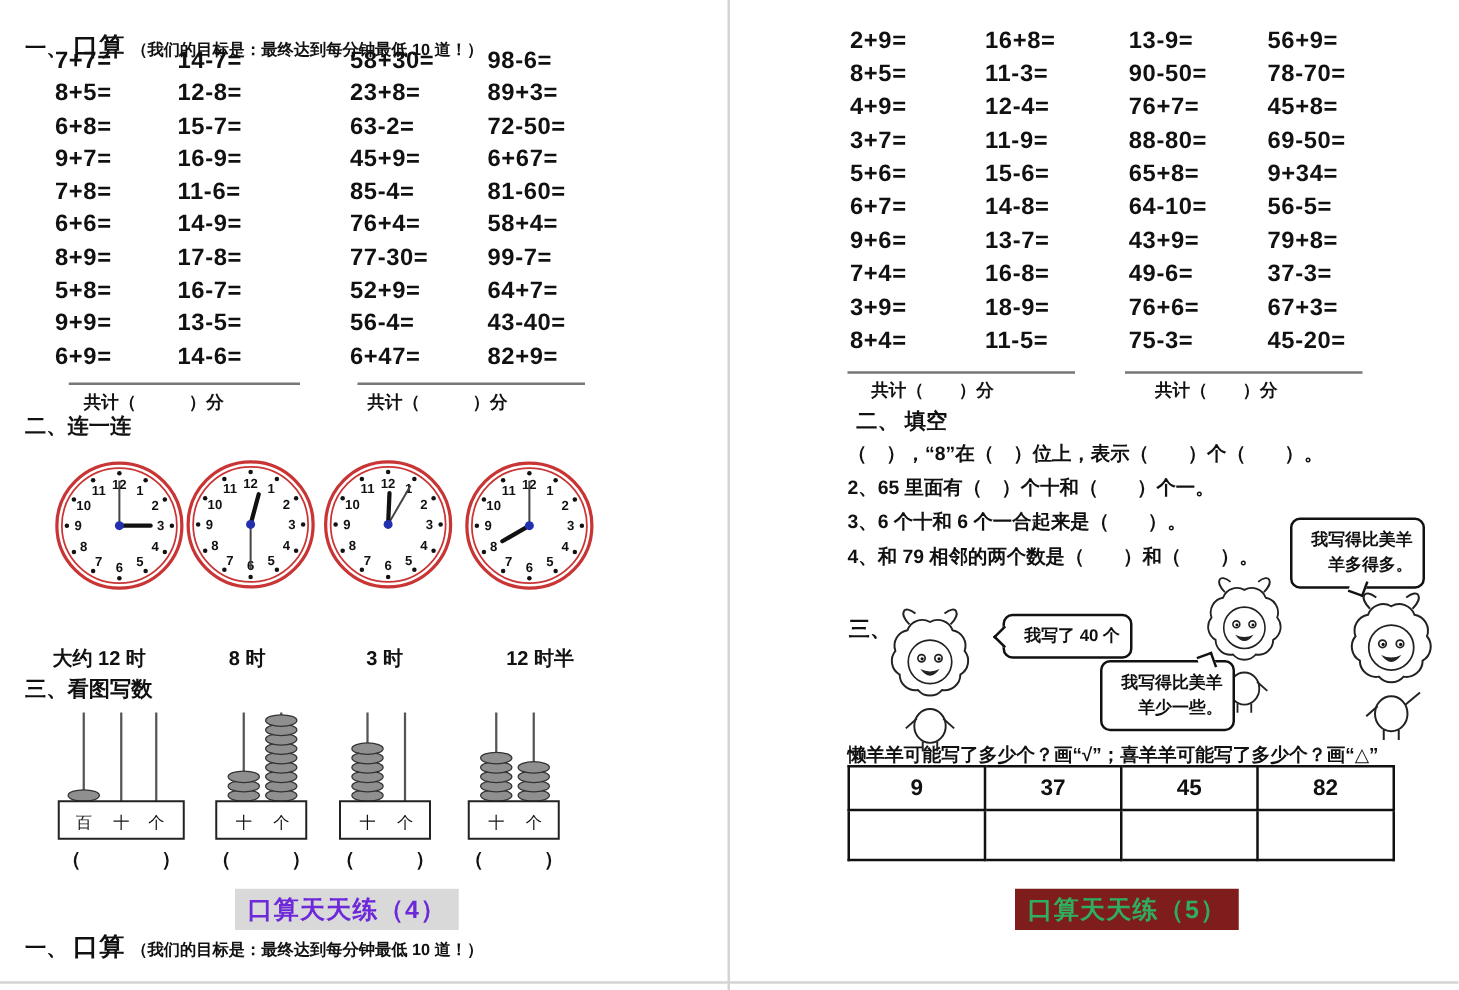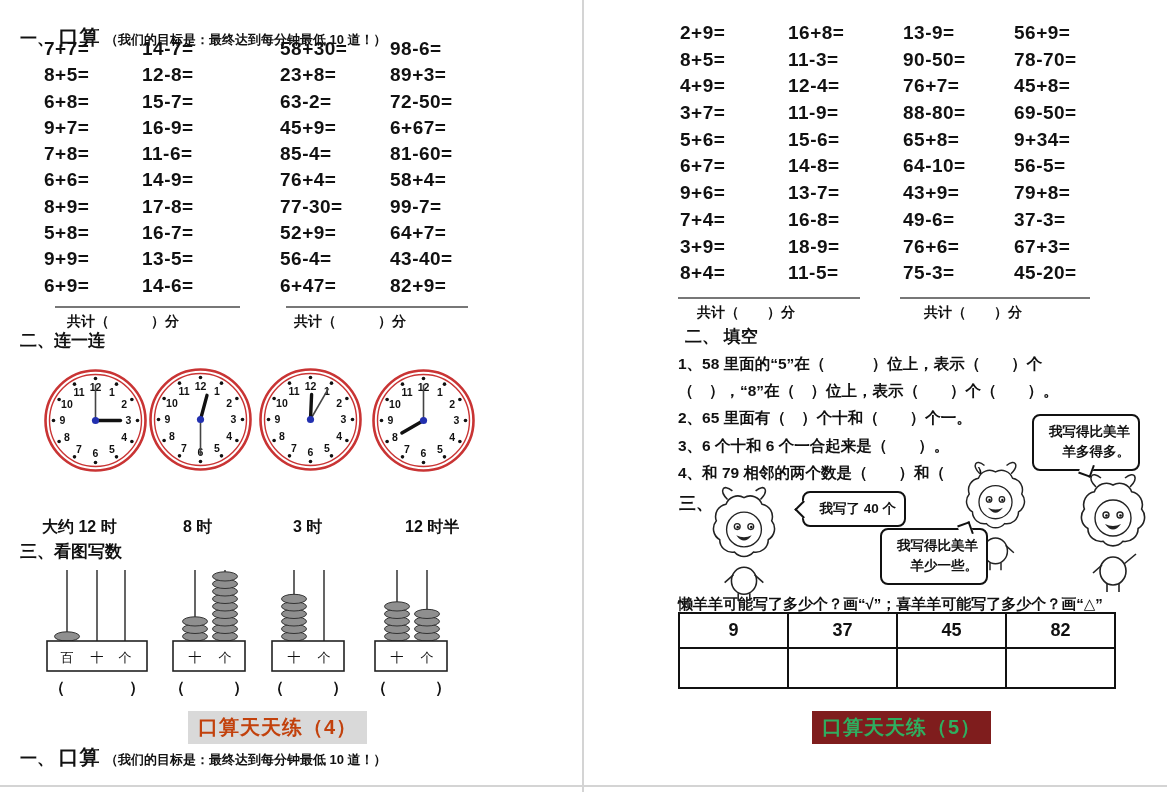--- a/index.html
+++ b/index.html
@@ -294,21 +294,21 @@
           <rect x="5" y="73" width="72" height="30" fill="#fff" stroke="#222" stroke-width="1.6"></rect>
           <text x="27" y="94" text-anchor="middle" font-size="13" fill="#111">十</text>
           <text x="57" y="94" text-anchor="middle" font-size="13" fill="#111">个</text>
         </svg></div>
 
     <div class="abs paren" style="left:42px;top:678px;width:110px">（　　　　）</div>
     <div class="abs paren" style="left:168px;top:678px;width:82px">（　　　）</div>
     <div class="abs paren" style="left:267px;top:678px;width:82px">（　　　）</div>
     <div class="abs paren" style="left:370px;top:678px;width:82px">（　　　）</div>
 
-    <div class="abs badge" style="left: 188px; top: 711px; color: #c2410c; background: rgb(217, 217, 217);">口算天天练（4）</div>
+    <div class="abs badge" style="left: 188px; top: 711px; color: #6d28d9; background: rgb(217, 217, 217);">口算天天练（4）</div>
 
     <div class="abs hdr" style="left:20px;top:744px">
       <span class="hnum">一、</span>
       <span class="htitle">口算</span>
       <span class="hnote">（我们的目标是：最终达到每分钟最低 10 道！）</span>
     </div>
   </div>
 
   <div>
     <div class="abs col colR" style="left:680px;top:20px">
@@ -361,21 +361,20 @@
       </div>
 
     <div class="abs score-line" style="left:678px;top:297px;width:182px"></div>
     <div class="abs score-line" style="left:900px;top:297px;width:190px"></div>
     <div class="abs score-text" style="left:697px;top:304px">共计（　　）分</div>
     <div class="abs score-text" style="left:924px;top:304px">共计（　　）分</div>
 
     <div class="abs sec" style="left:685px;top:325px">二、 填空</div>
 
     <div class="abs col" style="left:678px;top:350px">
-        <div class="fill-line">1、58 里面的“5”在（　　　）位上，表示（　　）个</div>
         <div class="fill-line">（　），“8”在（　）位上，表示（　　）个（　　）。</div>
         <div class="fill-line">2、65 里面有（　）个十和（　　）个一。</div>
         <div class="fill-line">3、6 个十和 6 个一合起来是（　　）。</div>
         <div class="fill-line">4、和 79 相邻的两个数是（　　）和（　　）。</div>
       </div>
 
     <div class="abs sec" style="left:679px;top:492px">三、</div>
 
     <div class="sheep-slot" style="left:694px;top:485px"><svg width="100" height="118" viewBox="0 0 100 122">
           <ellipse cx="50" cy="99" rx="13" ry="14" fill="#fff" stroke="#222" stroke-width="1.6"></ellipse>

